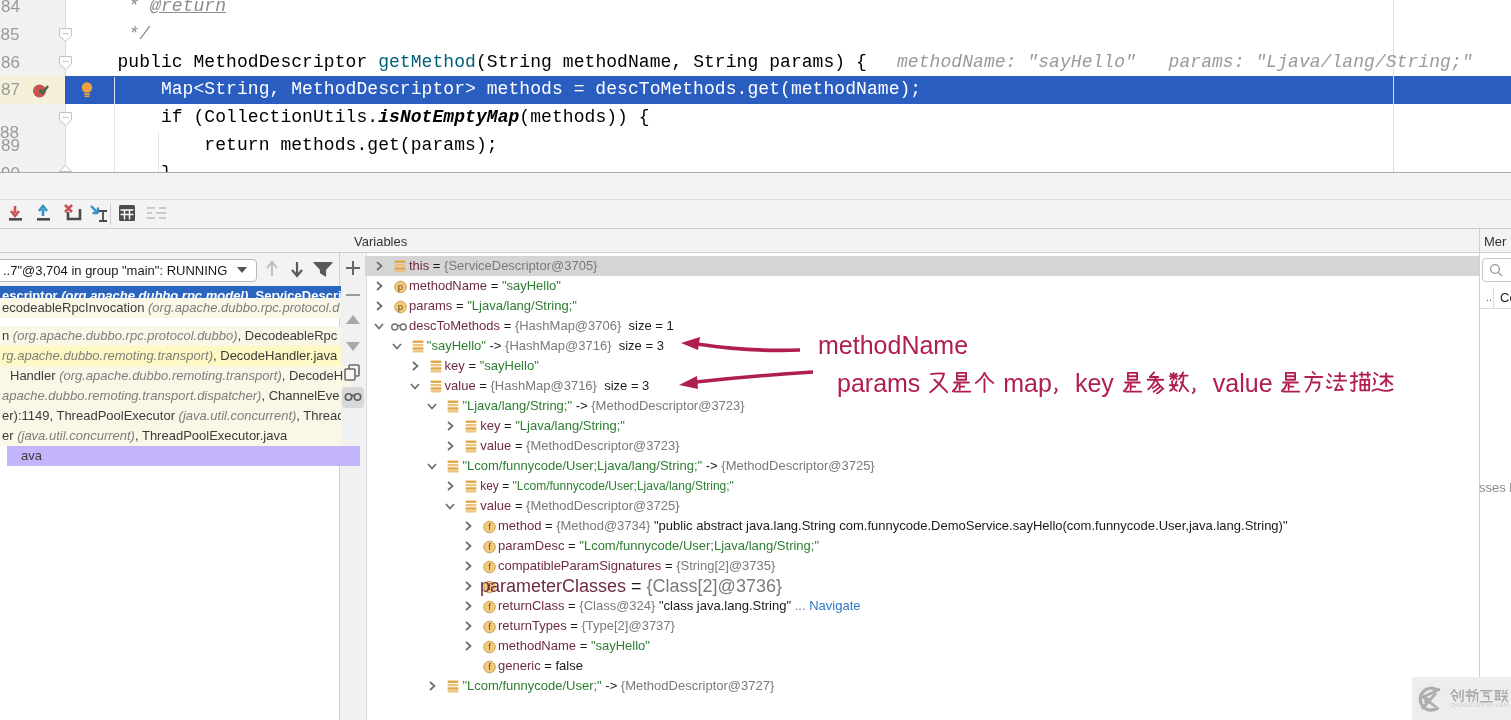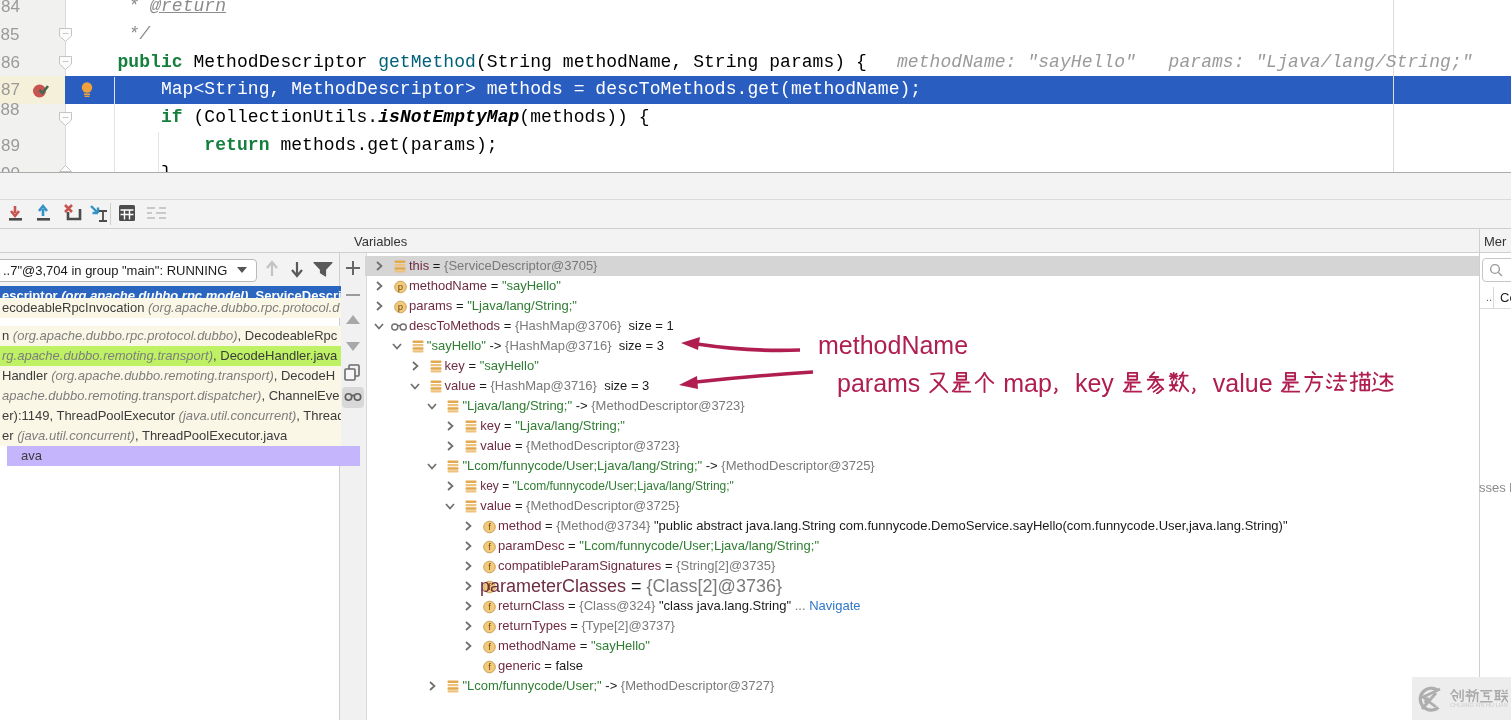--- a/index.html
+++ b/index.html
@@ -1,18 +1,18 @@
 <!DOCTYPE html>
 <html><head><meta charset="utf-8"><style>
 html,body{margin:0;padding:0}
 body{width:1511px;height:720px;position:relative;overflow:hidden;background:#fff;
  font-family:"Liberation Sans",sans-serif;-webkit-font-smoothing:antialiased}
 .abs{position:absolute}
 .mono{font-family:"Liberation Mono",monospace;font-size:18px;line-height:27.8px;letter-spacing:.06px;white-space:pre}
-.kw{color:#15803d;font-weight:bold}
+.kw{color:#000000;font-weight:normal}
 .fn{color:#00627a}
 .cmt{color:#8c8c8c;font-style:italic}
 .hint{color:#9a9a9a;font-style:italic}
 .ln{color:#adadad}
 .ui{font-size:13px;color:#333}
 .row20{position:absolute;height:20px;line-height:20px;white-space:nowrap}
 .tn{color:#6e2c42}
 .ts{color:#2e7d32}
 .tg{color:#7a7a7a}
 .tb{color:#1a1a1a}
@@ -26,21 +26,21 @@
 <div class="abs" style="left:0;top:76.4px;width:66px;height:27.8px;background:#f5f0da"></div>
 <div class="abs" style="left:65px;top:76.4px;width:1446px;height:27.8px;background:#2a5dc0"></div>
 <div class="abs" style="left:1393px;top:0;width:1px;height:172px;background:#dcdcdc"></div>
 <div class="abs" style="left:114px;top:77px;width:1px;height:27px;background:#dce4f5"></div>
 <div class="abs" style="left:114px;top:104.2px;width:1px;height:67.8px;background:#e3e3e3"></div>
 <div class="abs" style="left:158px;top:132px;width:1px;height:40px;background:#e3e3e3"></div>
 <div class="abs ln" style="left:0;top:-7.0px;width:20px;text-align:right;font-size:17px;line-height:27.8px;color:#9a9a9a">84</div>
 <div class="abs ln" style="left:0;top:20.8px;width:20px;text-align:center;font-size:17px;line-height:27.8px;color:#9a9a9a">85</div>
 <div class="abs ln" style="left:0;top:48.6px;width:20px;text-align:right;font-size:17px;line-height:27.8px;color:#9a9a9a">86</div>
 <div class="abs ln" style="left:0;top:76.4px;width:20px;text-align:right;font-size:17px;line-height:27.8px;color:#9a9a9a">87</div>
-<div class="abs ln" style="left:0;top:96px;width:20px;text-align:center;font-size:17px;line-height:27.8px;color:#9a9a9a">88</div>
+<div class="abs ln" style="left:0;top:119px;width:20px;text-align:left;font-size:17px;line-height:27.8px;color:#9a9a9a">88</div>
 <div class="abs ln" style="left:0;top:132.0px;width:20px;text-align:right;font-size:17px;line-height:27.8px;color:#9a9a9a">89</div>
 <div class="abs ln" style="left:0;top:159.8px;width:20px;text-align:right;font-size:17px;line-height:27.8px;color:#9a9a9a">90</div>
 <svg class="abs" style="left:59px;top:28px" width="13" height="14" viewBox="0 0 13 14">
       <polygon points="0.5,0.5 12.5,0.5 12.5,8 6.5,13.5 0.5,8" fill="#fcfcfb" stroke="#c4c4c4" stroke-width="1"></polygon>
       <path d="M3.5,5.5 H9.5" stroke="#c8c8c8" stroke-width="1"></path>
     </svg>
 <svg class="abs" style="left:59px;top:56px" width="13" height="14" viewBox="0 0 13 14">
       <polygon points="0.5,0.5 12.5,0.5 12.5,8 6.5,13.5 0.5,8" fill="#fcfcfb" stroke="#c4c4c4" stroke-width="1"></polygon>
       <path d="M3.5,5.5 H9.5" stroke="#c8c8c8" stroke-width="1"></path>
     </svg>
@@ -107,22 +107,22 @@
     <polygon points="2,1 12,1 7,7" fill="#555"></polygon>
   </svg>
 <svg class="abs" style="left:264px;top:259px" width="70" height="20" viewBox="0 0 70 20">
     <path d="M8,17 V5 M3,9 L8,3 L13,9" stroke="#c3c3c3" stroke-width="2.2" fill="none"></path>
     <path d="M33,3 V15 M28,11 L33,17 L38,11" stroke="#595959" stroke-width="2.2" fill="none"></path>
     <path d="M50,3.5 H68 L61.5,10.5 V17 L56.5,13.8 V10.5 Z" fill="#595959" stroke="#595959" stroke-width="1.2" stroke-linejoin="round"></path>
   </svg>
 <div class="row20 fr" style="left:0;top:286px;width:339px;background:#2a65c0;color:#fff;padding-left:2px"><b>escriptor <i>(org.apache.dubbo.rpc.model)</i>, ServiceDescripto</b></div>
 <div class="row20 fr" style="left:0;top:298px;width:339px;background:#fbf7e6;padding-left:2px">ecodeableRpcInvocation <span class="fi">(org.apache.dubbo.rpc.protocol.d</span></div>
 <div class="row20 fr" style="left:0;top:326px;width:339px;background:#fbf7e6;padding-left:2px">n <span class="fi">(org.apache.dubbo.rpc.protocol.dubbo)</span>, DecodeableRpc</div>
-<div class="row20 fr" style="left:0;top:346px;width:339px;background:#bef264;padding-left:2px"><span class="fi">rg.apache.dubbo.remoting.transport)</span>, DecodeHandler.java</div>
-<div class="row20 fr" style="left:0;top:366px;width:339px;background:#fbf7e6;padding-left:2px">Handler <span class="fi">(org.apache.dubbo.remoting.transport)</span>, DecodeH</div>
+<div class="row20 fr" style="left:0;top:346px;width:339px;background:#fef9c3;padding-left:2px"><span class="fi">rg.apache.dubbo.remoting.transport)</span>, DecodeHandler.java</div>
+<div class="row20 fr" style="left:0;top:366px;width:339px;background:#fbf7e6;padding-left:10px">Handler <span class="fi">(org.apache.dubbo.remoting.transport)</span>, DecodeH</div>
 <div class="row20 fr" style="left:0;top:386px;width:339px;background:#fbf7e6;padding-left:2px"><span class="fi">apache.dubbo.remoting.transport.dispatcher)</span>, ChannelEve</div>
 <div class="row20 fr" style="left:0;top:406px;width:339px;background:#fbf7e6;padding-left:2px">er):1149, ThreadPoolExecutor <span class="fi">(java.util.concurrent)</span>, Thread</div>
 <div class="row20 fr" style="left:0;top:426px;width:339px;background:#fbf7e6;padding-left:2px">er <span class="fi">(java.util.concurrent)</span>, ThreadPoolExecutor.java</div>
 <div class="row20 fr" style="left:7px;top:446px;width:339px;background:#c4b5fd;padding-left:14px">ava</div>
 <svg class="abs" style="left:340px;top:256px" width="26" height="160" viewBox="0 0 26 160">
     <path d="M13,5 V19 M6,12 H20" stroke="#666" stroke-width="2"></path>
     <path d="M6,39 H20" stroke="#9a9a9a" stroke-width="2"></path>
     <polygon points="13,59 20,68 6,68" fill="#a8a8a8"></polygon>
     <polygon points="6,86 20,86 13,95" fill="#a8a8a8"></polygon>
     <g fill="none" stroke="#6b6b6b" stroke-width="1.6">

